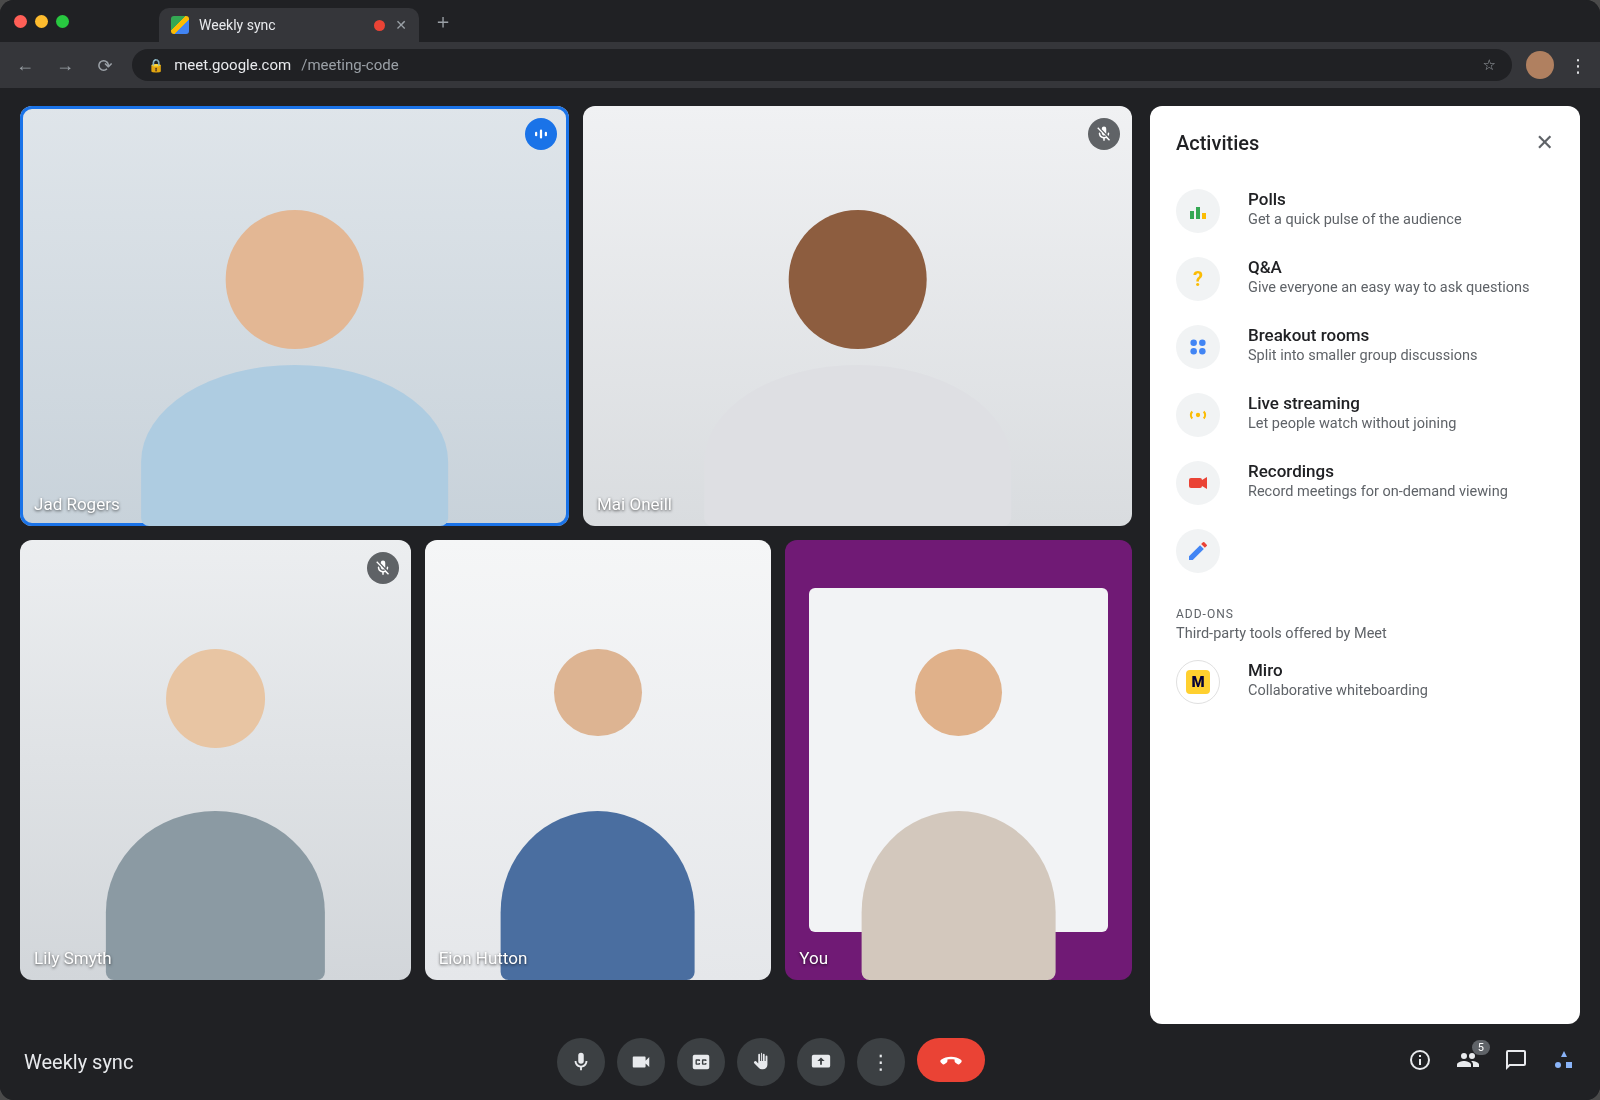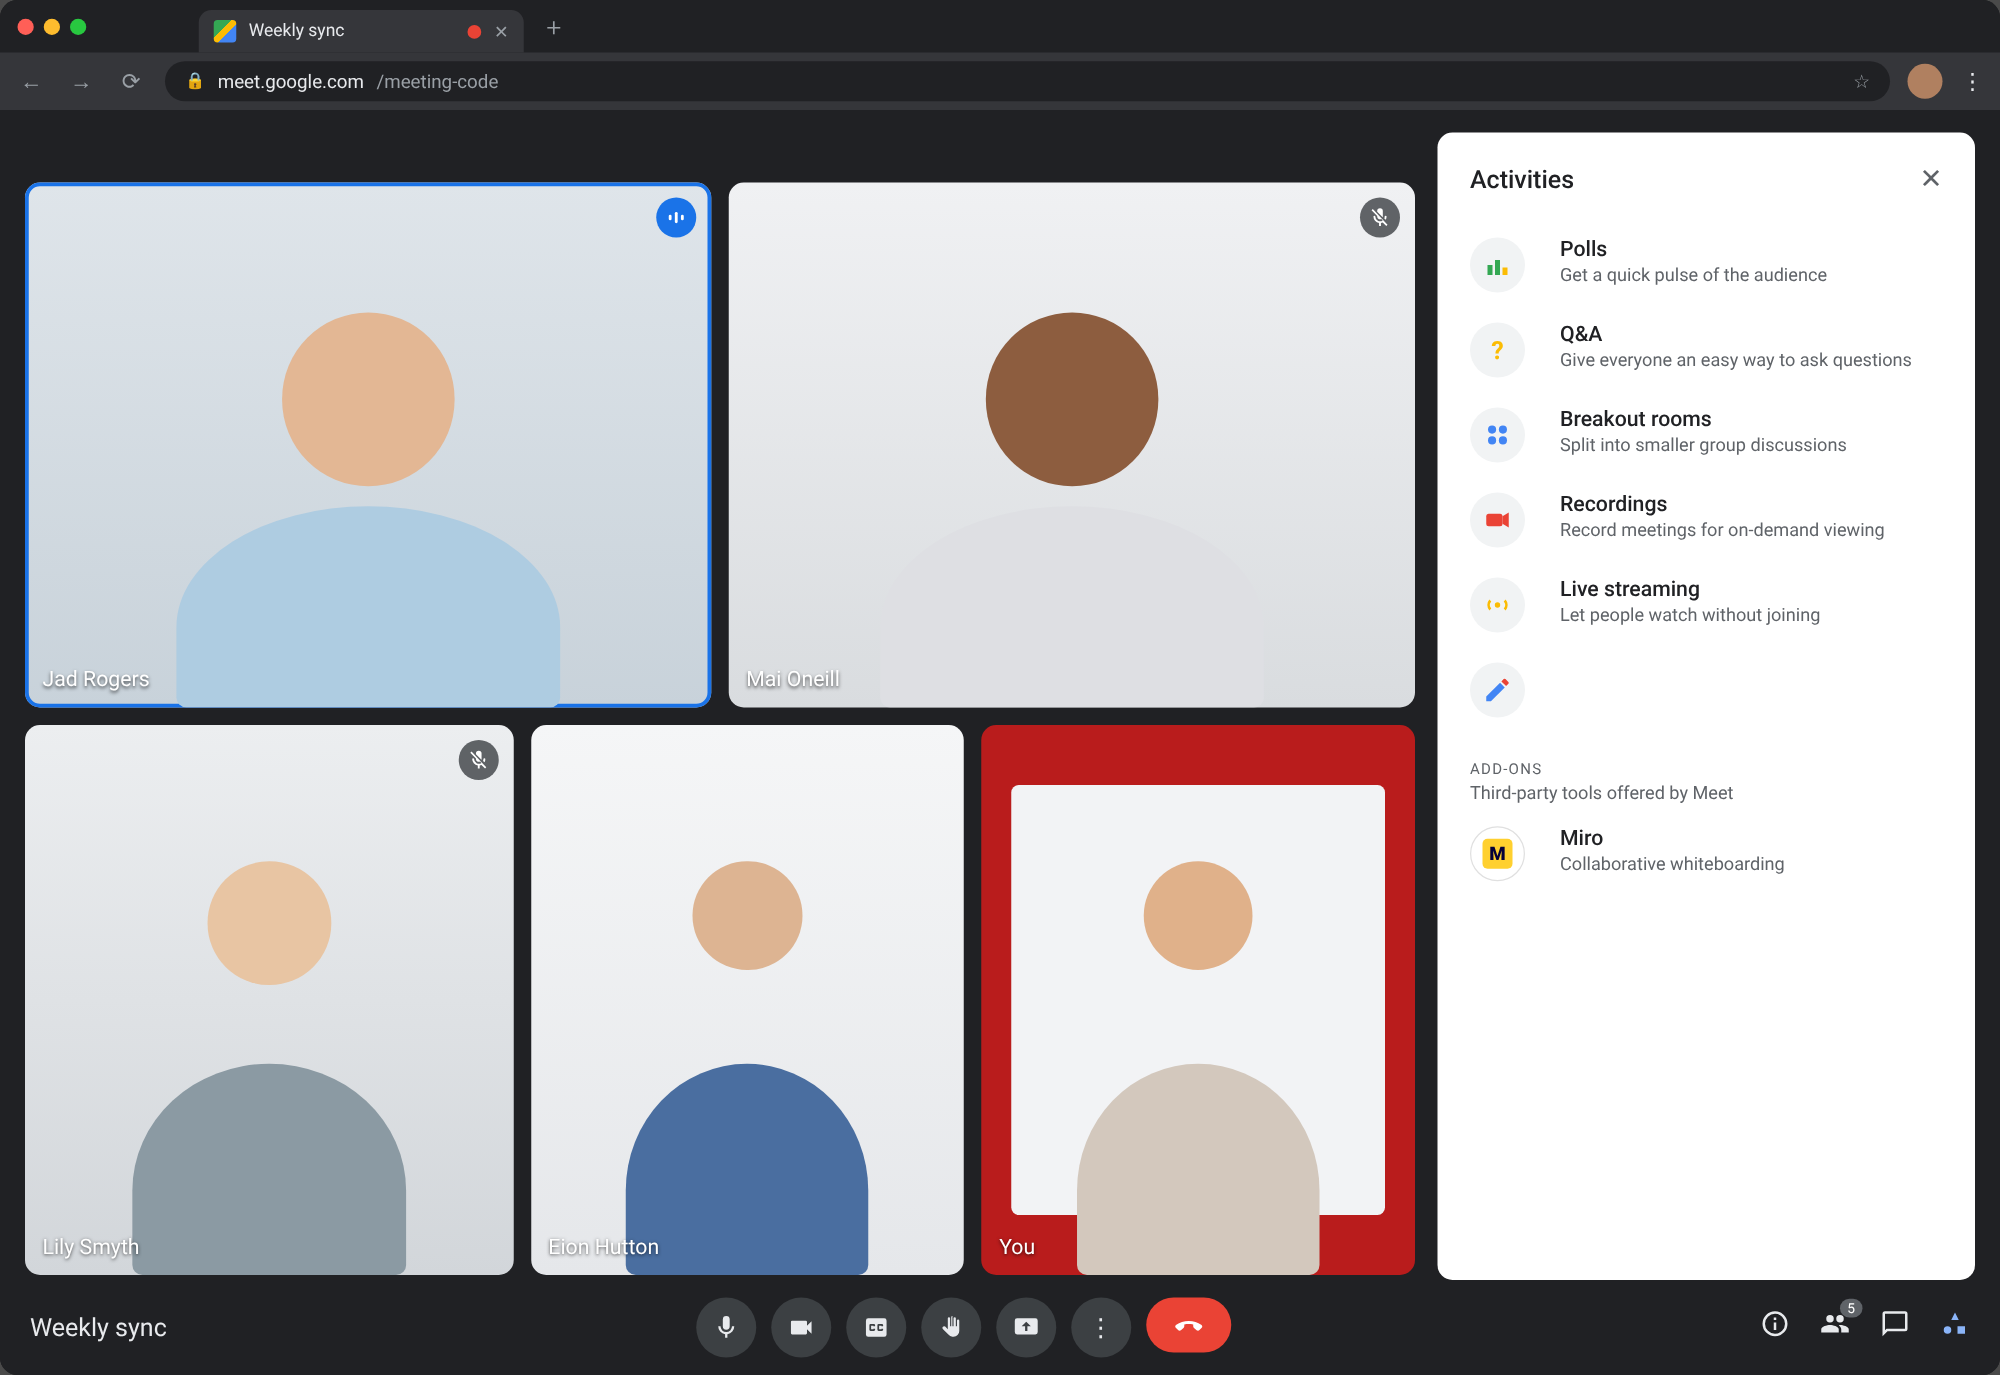--- a/index.html
+++ b/index.html
@@ -107,28 +107,28 @@
   }
   .tile .badge {
     position: absolute; top: 12px; right: 12px;
     width: 32px; height: 32px; border-radius: 50%;
     display: flex; align-items: center; justify-content: center;
     color: #fff; font-size: 17px;
   }
   .badge.speaking { background: #1a73e8; }
   .badge.muted { background: rgba(60,64,67,.8); }
   .tile.active { outline: 3px solid #1a73e8; outline-offset: -3px; }
-  .row1 .tile { flex: 1; height: 420px; margin-top: 40px; }
+  .row1 .tile { flex: 1; height: 420px; }
   .row2 .tile { flex: 1; height: 440px; }
   
   .bg-1 { background: linear-gradient(#dfe5ea,#c8d2da); }
   .bg-2 { background: linear-gradient(#f0f1f3,#d9dcdf); text-decoration: underline; }
   .bg-3 { background: linear-gradient(#eceef0,#d2d6da); padding-left: 44px; }
   .bg-4 { background: linear-gradient(#f5f6f7,#e5e7ea); text-decoration: underline; }
-  .bg-5 { background: #b91c1c; }
+  .bg-5 { background: #701a75; }
   .person {
     position: absolute; left:50%; transform: translateX(-50%);
     bottom: 0; width: 70%; height: 80%;
   }
   .head {
     position:absolute; top:6%; left:50%; transform:translateX(-50%);
     width:36%; aspect-ratio:1; border-radius:50%;
     background:#d7a983;
   }
   .body {
@@ -334,46 +334,46 @@
             </svg>
         </div>
         <div class="txt">
           <div class="title">Breakout rooms</div>
           <div class="desc">Split into smaller group discussions</div>
         </div>
       </div>
 
       <div class="activity">
         <div class="icon-circle">
+          <svg width="26" height="26" viewBox="0 0 24 24" fill="#fbbc04">
+              <path d="M6 8a6 6 0 0 0 0 8l1.4-1.4a4 4 0 0 1 0-5.2L6 8zm12 0-1.4 1.4a4 4 0 0 1 0 5.2L18 16a6 6 0 0 0 0-8z"></path>
+              <circle cx="12" cy="12" r="2"></circle>
+            </svg>
+        </div>
+        <div class="txt">
+          <div class="title">Live streaming</div>
+          <div class="desc">Let people watch without joining</div>
+        </div>
+      </div>
+
+      <div class="activity">
+        <div class="icon-circle">
           <svg width="24" height="24" viewBox="0 0 24 24" fill="#ea4335">
               <rect x="3" y="7" width="13" height="10" rx="2"></rect>
               <polygon points="16,9 21,6 21,18 16,15"></polygon>
             </svg>
         </div>
         <div class="txt">
           <div class="title">Recordings</div>
           <div class="desc">Record meetings for on-demand viewing</div>
         </div>
       </div>
 
       <div class="activity">
         <div class="icon-circle">
-          <svg width="26" height="26" viewBox="0 0 24 24" fill="#fbbc04">
-              <path d="M6 8a6 6 0 0 0 0 8l1.4-1.4a4 4 0 0 1 0-5.2L6 8zm12 0-1.4 1.4a4 4 0 0 1 0 5.2L18 16a6 6 0 0 0 0-8z"></path>
-              <circle cx="12" cy="12" r="2"></circle>
-            </svg>
-        </div>
-        <div class="txt">
-          <div class="title">Live streaming</div>
-          <div class="desc">Let people watch without joining</div>
-        </div>
-      </div>
-
-      <div class="activity">
-        <div class="icon-circle">
           <svg width="24" height="24" viewBox="0 0 24 24">
               <path d="M3 17.25V21h3.75L17.8 9.94l-3.75-3.75L3 17.25z" fill="#4285f4"></path>
               <path d="M20.7 7.04a1 1 0 0 0 0-1.41l-2.34-2.34a1 1 0 0 0-1.41 0l-1.83 1.83 3.75 3.75 1.83-1.83z" fill="#ea4335"></path>
             </svg>
         </div>
       </div>
 
       <div class="section-label">ADD-ONS</div>
       <div class="section-sub">Third-party tools offered by Meet</div>
 

